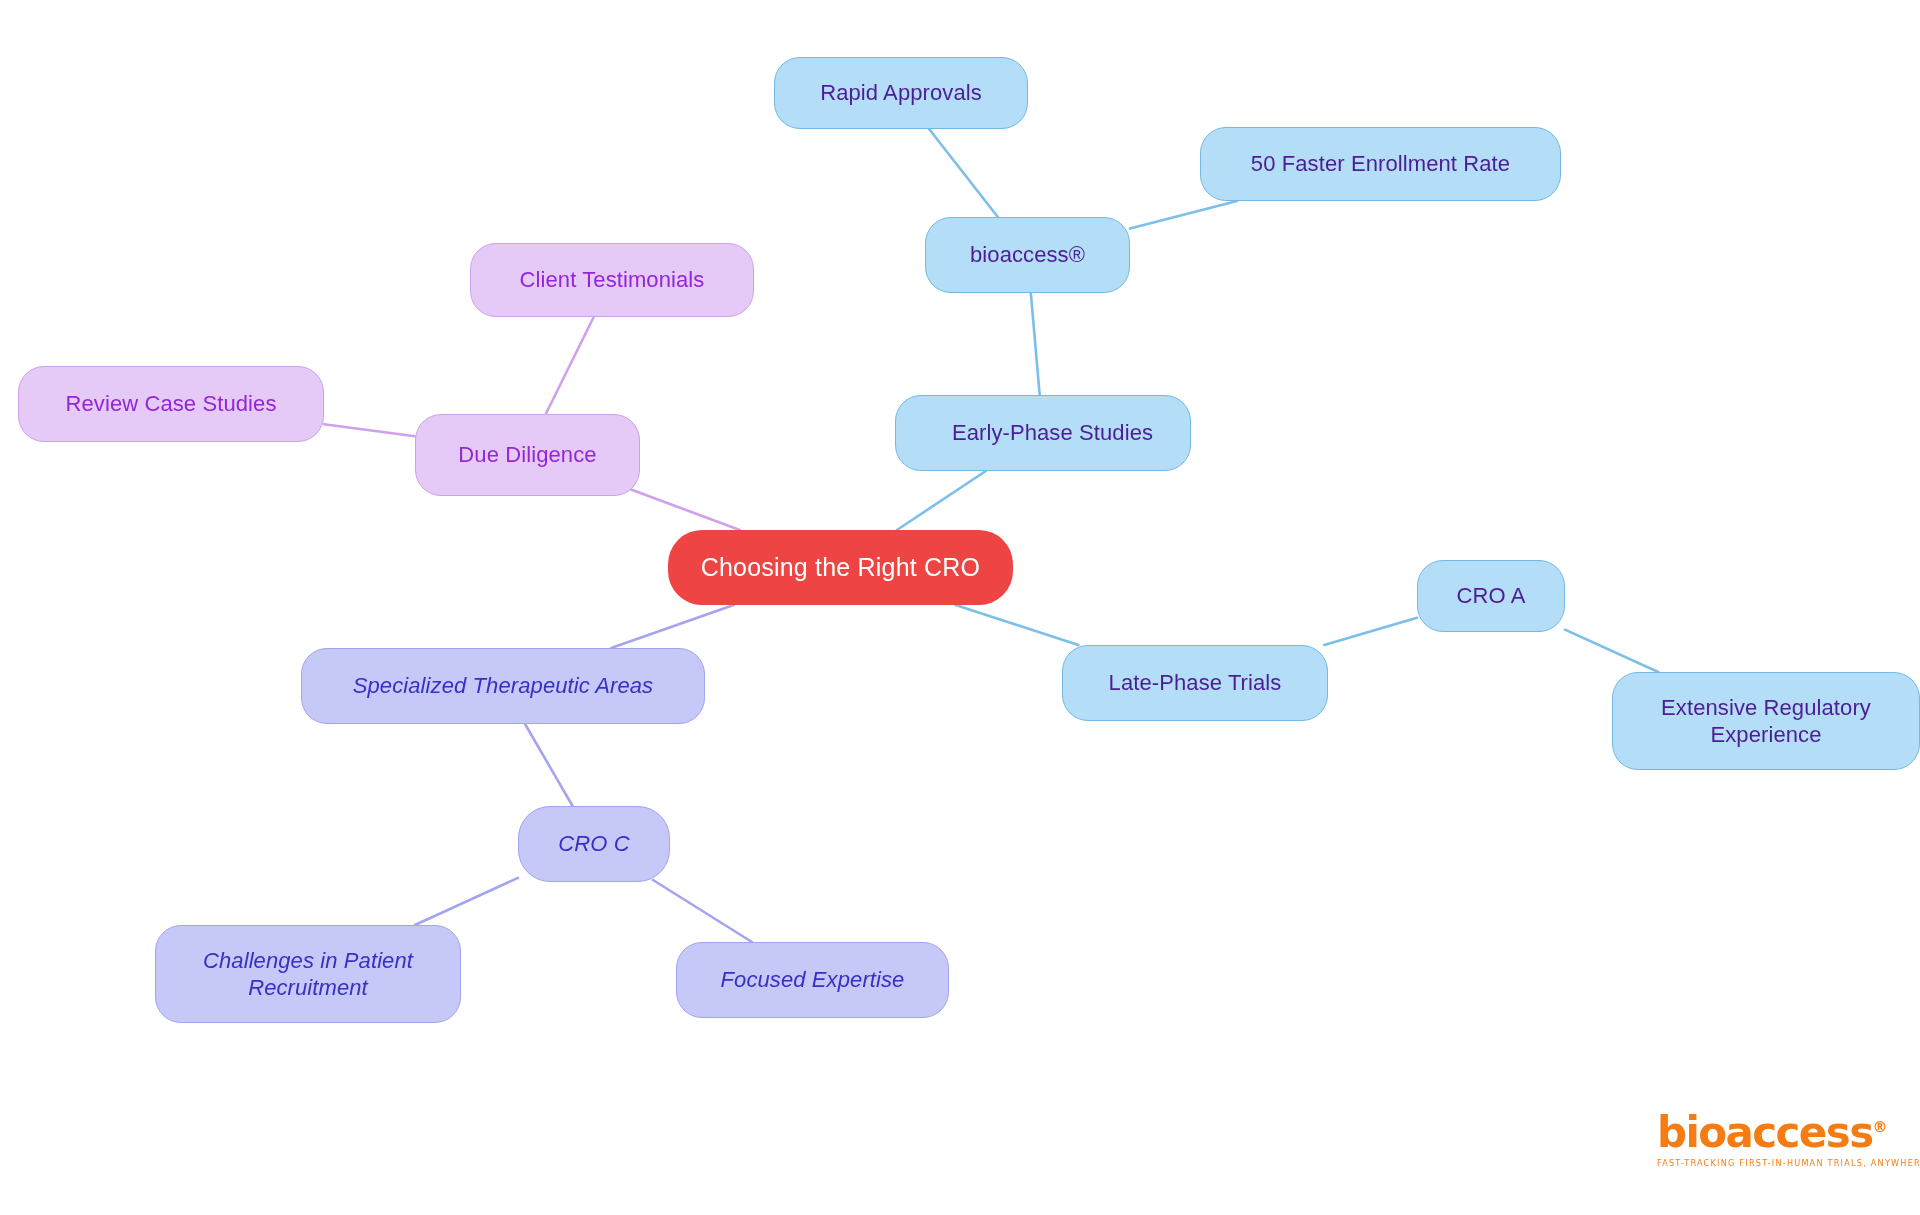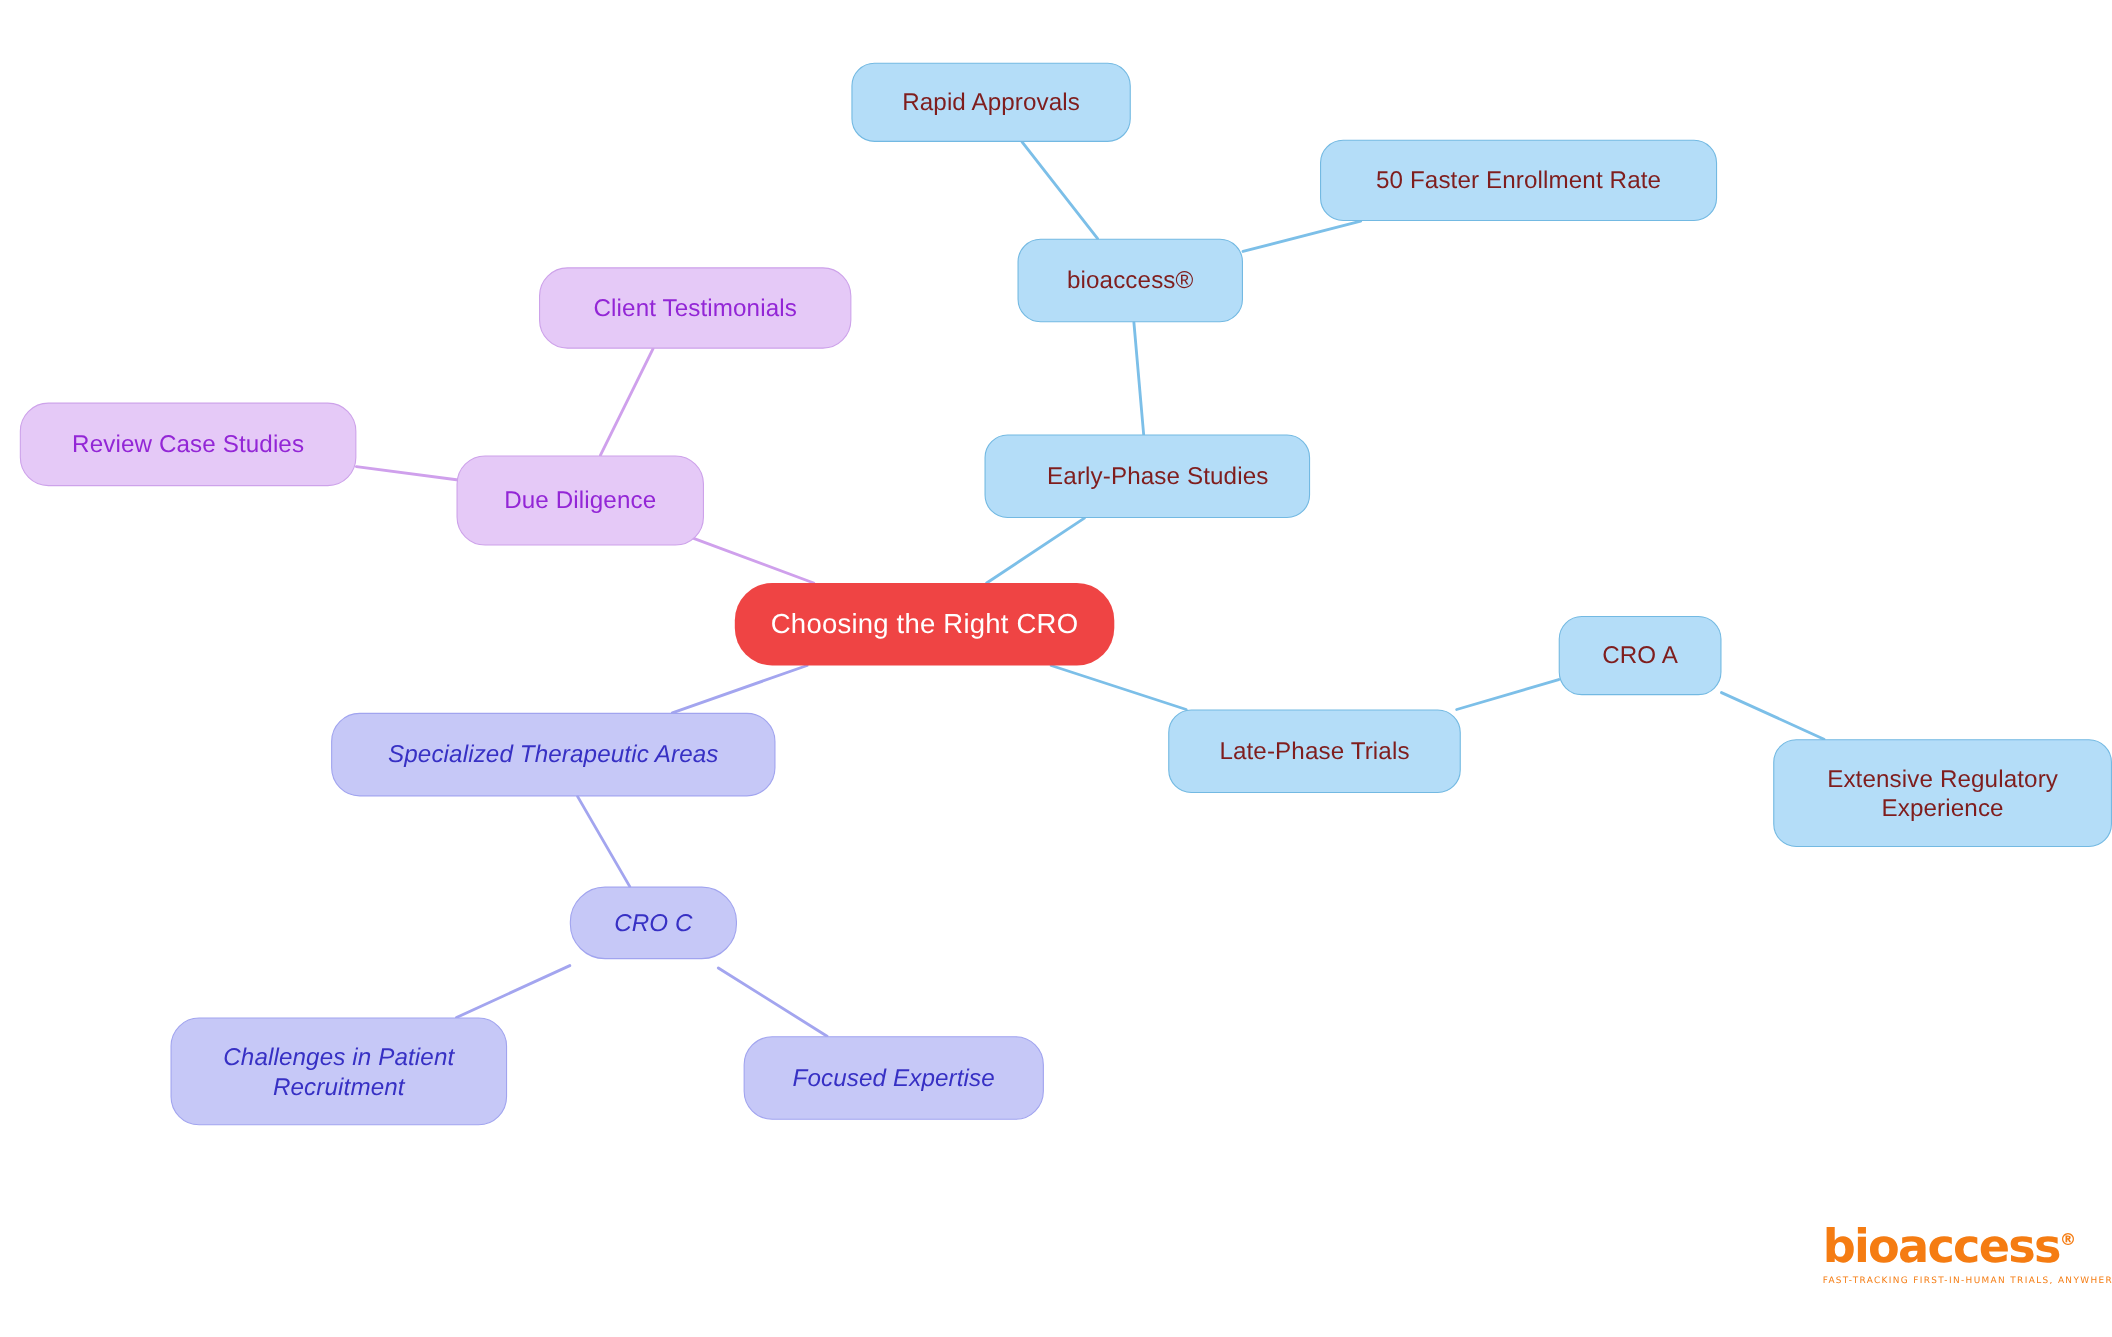--- a/index.html
+++ b/index.html
@@ -45,23 +45,22 @@
   }
   .node.root {
     border-radius: 34px;
     border: none;
     font-size: 25px;
     letter-spacing: 0.2px;
   }
   .node.blue {
     background: #b4ddf8;
     border-color: #73b9e2;
-    color: #7f1d1d;
+    color: #4c1d95;
     font-size: 22px;
-    border-radius: 21px;
   }
   .node.purple {
     background: #e5c9f7;
     border-color: #cda2ea;
     color: #9326d6;
     font-size: 22px;
   }
   .node.periwinkle {
     background: #c6c8f7;
     border-color: #a1a4ef;
@@ -127,24 +126,24 @@
       <div class="node root" style="left: 668px; top: 530px; width: 345px; height: 75px; background: #ef4444; color: rgb(255, 255, 255);">Choosing the Right CRO</div>
       <div class="node blue" style="left: 774px; top: 57px; width: 254px; height: 72px;">Rapid Approvals</div>
       <div class="node blue" style="left: 925px; top: 217px; width: 205px; height: 76px;">bioaccess®</div>
       <div class="node blue" style="left: 1200px; top: 127px; width: 361px; height: 74px;">50 Faster Enrollment Rate</div>
       <div class="node blue" style="left: 895px; top: 395px; width: 296px; height: 76px; padding-left: 33px;">Early-Phase Studies</div>
       <div class="node blue" style="left: 1062px; top: 645px; width: 266px; height: 76px;">Late-Phase Trials</div>
       <div class="node blue" style="left: 1417px; top: 560px; width: 148px; height: 72px;">CRO A</div>
       <div class="node blue" style="left: 1612px; top: 672px; width: 308px; height: 98px;">Extensive Regulatory
 Experience</div>
       <div class="node purple" style="left: 415px; top: 414px; width: 225px; height: 82px;">Due Diligence</div>
-      <div class="node purple" style="left: 470px; top: 243px; width: 284px; height: 74px; margin-left: 20px;">Client Testimonials</div>
+      <div class="node purple" style="left: 470px; top: 243px; width: 284px; height: 74px;">Client Testimonials</div>
       <div class="node purple" style="left: 18px; top: 366px; width: 306px; height: 76px;">Review Case Studies</div>
       <div class="node periwinkle" style="left: 301px; top: 648px; width: 404px; height: 76px;">Specialized Therapeutic Areas</div>
-      <div class="node periwinkle" style="left: 518px; top: 806px; width: 152px; height: 66px; border-radius: 32px;">CRO C</div>
+      <div class="node periwinkle" style="left: 518px; top: 806px; width: 152px; height: 76px; border-radius: 32px;">CRO C</div>
       <div class="node periwinkle" style="left: 155px; top: 925px; width: 306px; height: 98px;">Challenges in Patient
 Recruitment</div>
       <div class="node periwinkle" style="left: 676px; top: 942px; width: 273px; height: 76px;">Focused Expertise</div>
     </div>
 
   <div id="logo">
     <div class="logo-word"><span>bioaccess</span><span class="logo-reg">®</span></div>
     <div class="logo-tagline">FAST-TRACKING FIRST-IN-HUMAN TRIALS, ANYWHERE</div>
   </div>
 

